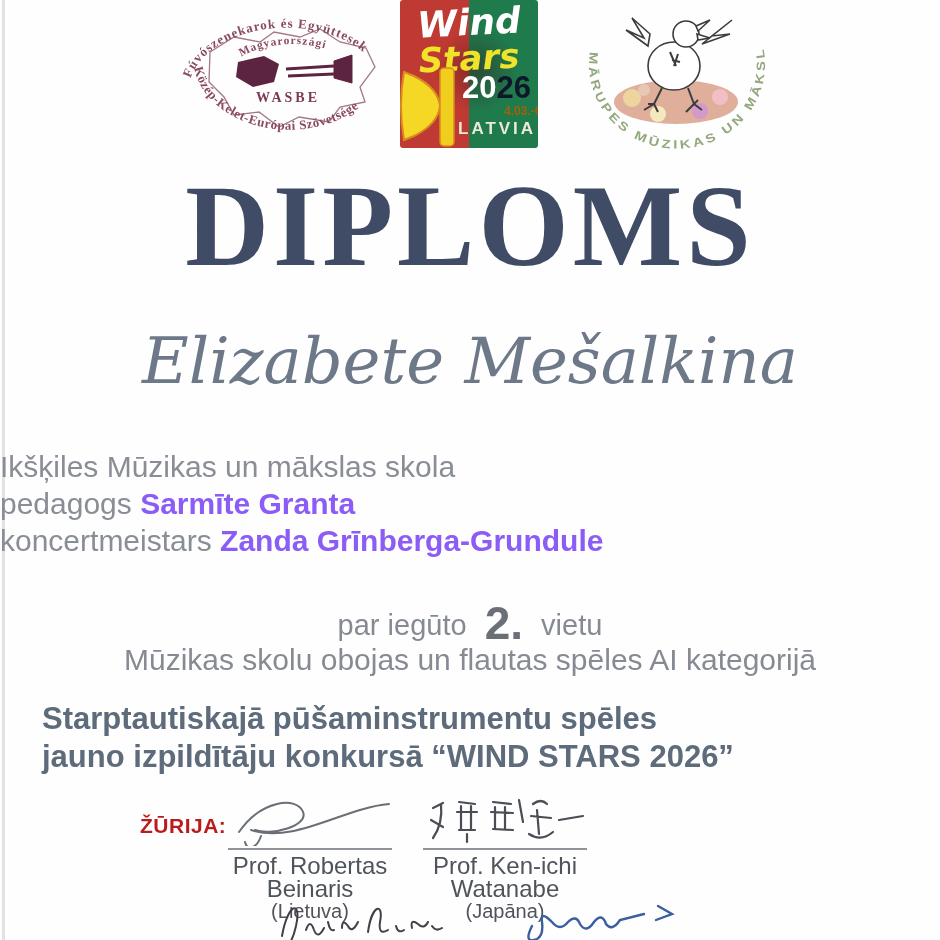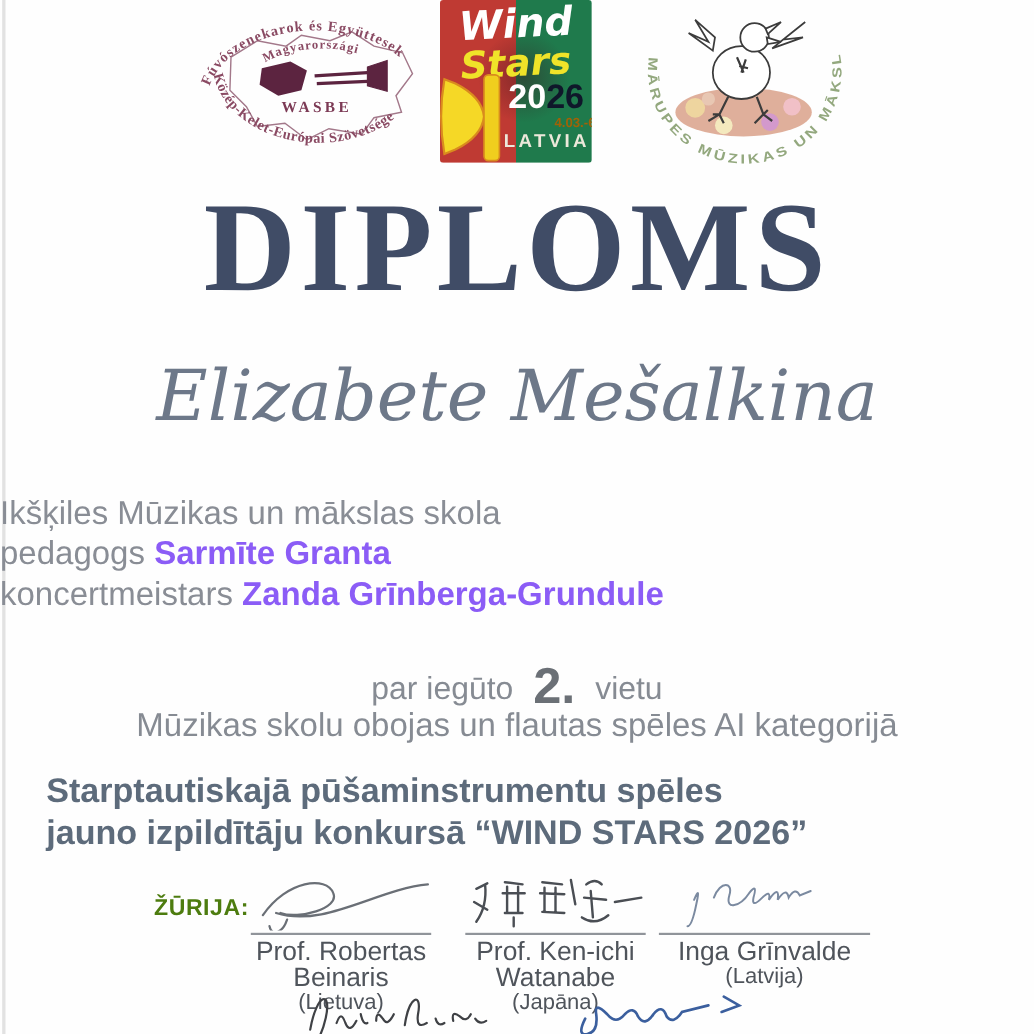--- a/index.html
+++ b/index.html
@@ -25,21 +25,21 @@
   .title{position:absolute;left:0;right:0;top:160px;text-align:center;font-family:"Liberation Serif",serif;font-weight:bold;font-size:116px;letter-spacing:4px;color:#404c66;}
   .recipient{position:absolute;left:0;right:0;top:324px;text-align:center;font-family:"DejaVu Serif",serif;font-style:italic;font-size:64px;color:#6d7889;}
   .school-block{position:absolute;left:0;right:0;top:448px;text-align:left;font-size:30px;line-height:37px;color:#898d95;}
   .school-block b{font-weight:bold;color:#8b5cf6;}
   .award-line{position:absolute;left:0;right:0;top:596px;text-align:center;color:#868b93;font-size:29px;}
   .award-line .place{font-size:46px;font-weight:600;color:#6b7076;vertical-align:-4px;margin:0 10px;}
   .category-line{position:absolute;left:0;right:0;top:643px;text-align:center;font-size:30px;color:#868b93;}
   .competition-block{position:absolute;left:14px;right:0;top:700px;text-align:left;font-size:31px;font-weight:bold;line-height:38px;color:#5d6b7b;margin-left:28px;}
 
   
-  .jury-label{position:absolute;left:140px;top:814px;font-size:21px;font-weight:bold;letter-spacing:.5px;color:#4d7c0f;}
+  .jury-label{position:absolute;left:140px;top:814px;font-size:21px;font-weight:bold;letter-spacing:.5px;color:#b91c1c;}
   .jury-col{position:absolute;top:792px;text-align:center;}
   .jury-col .sig{height:54px;display:flex;align-items:flex-end;justify-content:center;}
   .jury-col .rule{border-top:2px solid #90949a;margin:2px auto 4px auto;}
   .jury-col .jname{font-size:24px;color:#4f545b;line-height:23px;}
   .jury-col .jcountry{font-size:20px;color:#4f545b;line-height:23px;}
   .col1{left:215px;width:190px;} .col1 .rule{width:164px;}
   .col2{left:410px;width:190px;} .col2 .rule{width:164px;}
   .col3{left:595px;width:200px;} .col3 .rule{width:192px;}
   .bottom-sig-left{position:absolute;left:272px;top:896px;}
   .bottom-sig-right{position:absolute;left:520px;top:898px;}
@@ -163,30 +163,20 @@
           <path d="M108,10 q8,-6 14,0 M106,22 l20,2 M112,16 l2,24 M104,40 q12,8 24,-2"></path>
           <path d="M134,26 l24,-4"></path>
         </g>
       </svg>
     </div>
     <div class="rule"></div>
     <div class="jname">Prof. Ken-ichi Watanabe</div>
     <div class="jcountry">(Japāna)</div>
   </div>
 
-  <div class="jury-col col3">
-    <div class="sig">
-      <svg width="160" height="50" viewBox="0 0 160 50">
-        <path d="M16,22 q6,-14 2,4 q-4,20 -8,20 M34,20 C40,4 52,6 48,18 C44,32 58,28 66,16 q8,-10 4,4 q-2,10 8,0 q8,-8 6,2 q10,-14 8,0 q8,-12 10,-2 q6,-10 10,-2 l10,-4" fill="none" stroke="#7b8aa0" stroke-width="1.8" stroke-linecap="round"></path>
-      </svg>
-    </div>
-    <div class="rule"></div>
-    <div class="jname">Inga Grīnvalde</div>
-    <div class="jcountry">(Latvija)</div>
-  </div>
 
   <div class="bottom-sig-left">
     <svg width="200" height="60" viewBox="0 0 200 60">
       <path d="M10,40 C16,6 30,4 24,30 q-4,18 -12,24 M34,34 q4,-12 8,0 q4,10 10,-2 M56,26 q2,10 6,8 M70,32 q0,-10 6,-2 q4,8 10,-4 M96,36 C100,8 112,6 108,26 q-2,14 8,8 M124,30 q2,8 8,4 M140,32 q-2,-10 6,-4 q6,6 10,-2 M160,30 q4,6 10,2" fill="none" stroke="#3f4145" stroke-width="2" stroke-linecap="round"></path>
     </svg>
   </div>
   <div class="bottom-sig-right">
     <svg width="160" height="55" viewBox="0 0 160 55">
       <path d="M12,28 q-8,16 2,14 q10,-2 8,-18 q-2,-12 10,0 q8,10 16,0 q8,-8 12,2 q6,10 14,-2 q8,-10 12,2 q6,8 14,-4 l24,-6 M138,8 l14,8 l-16,6" fill="none" stroke="#3b5f9e" stroke-width="2.4" stroke-linecap="round"></path>
     </svg>

